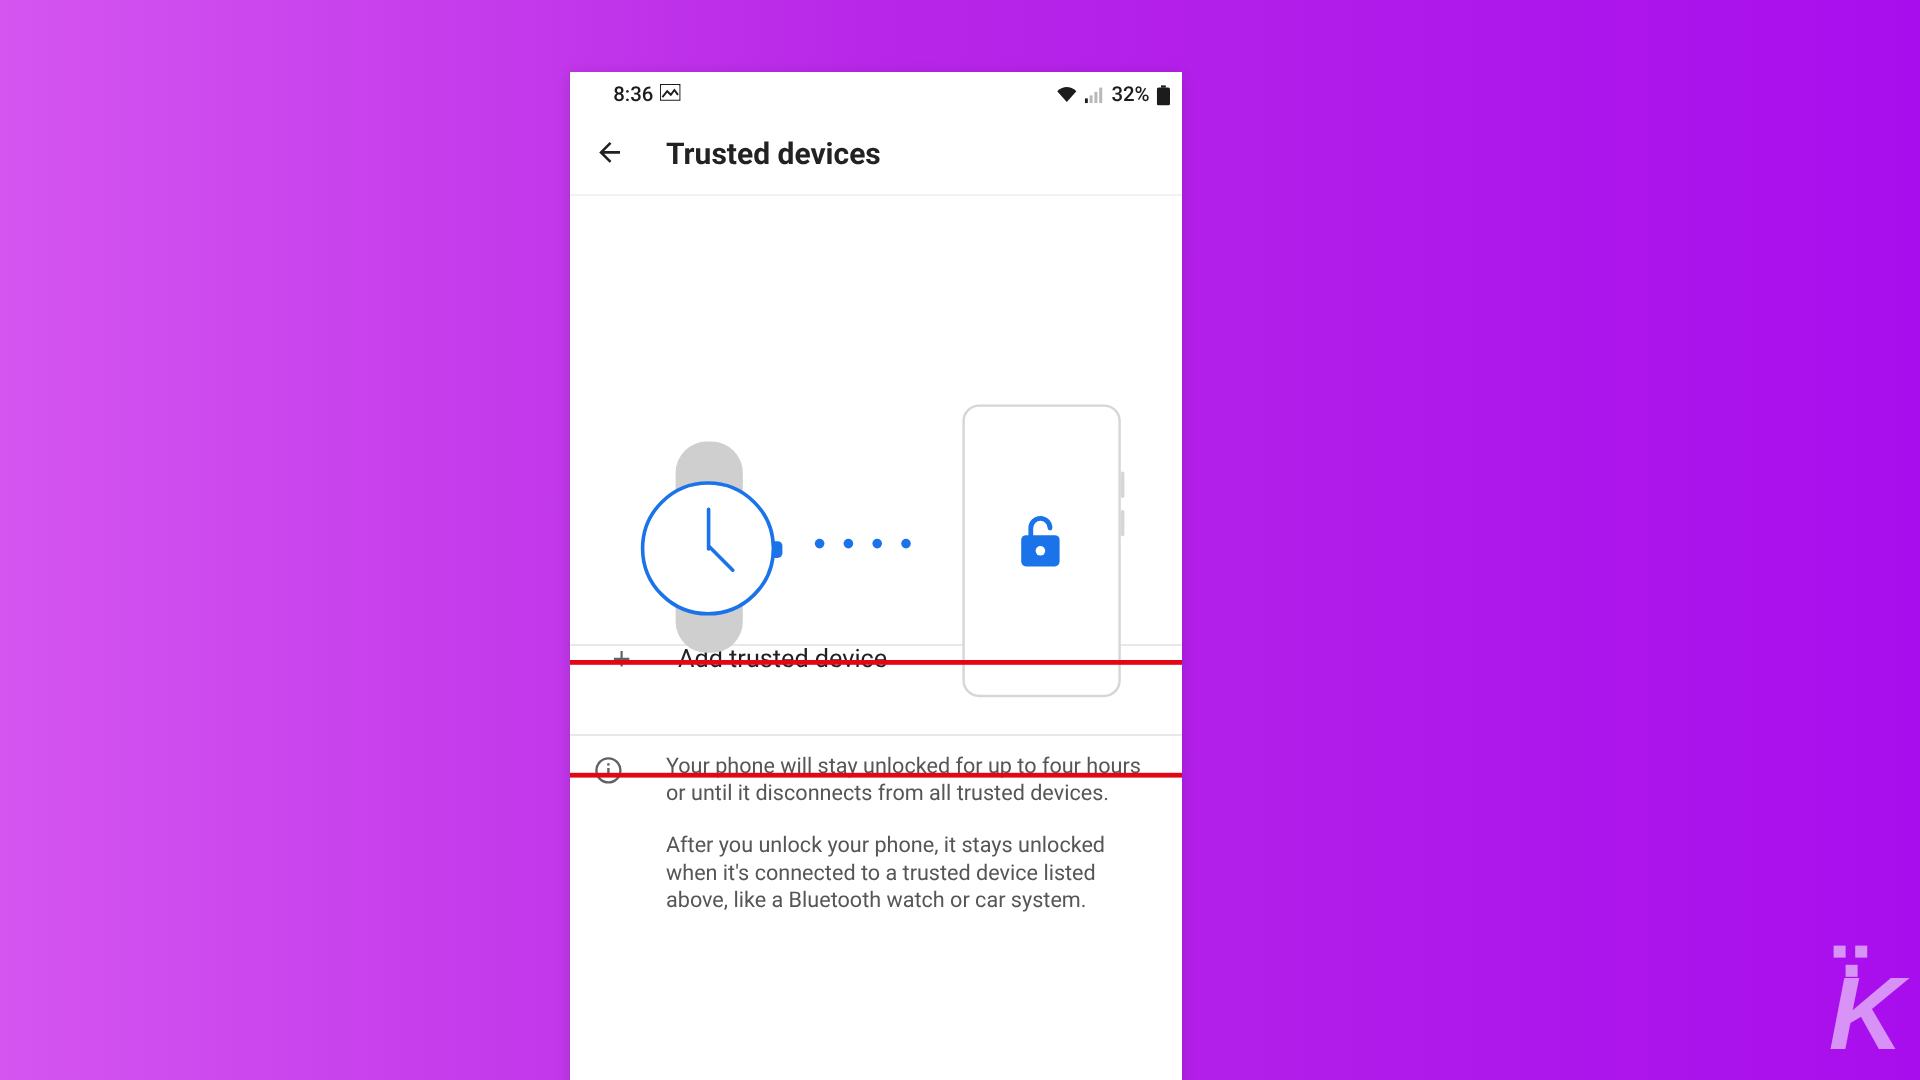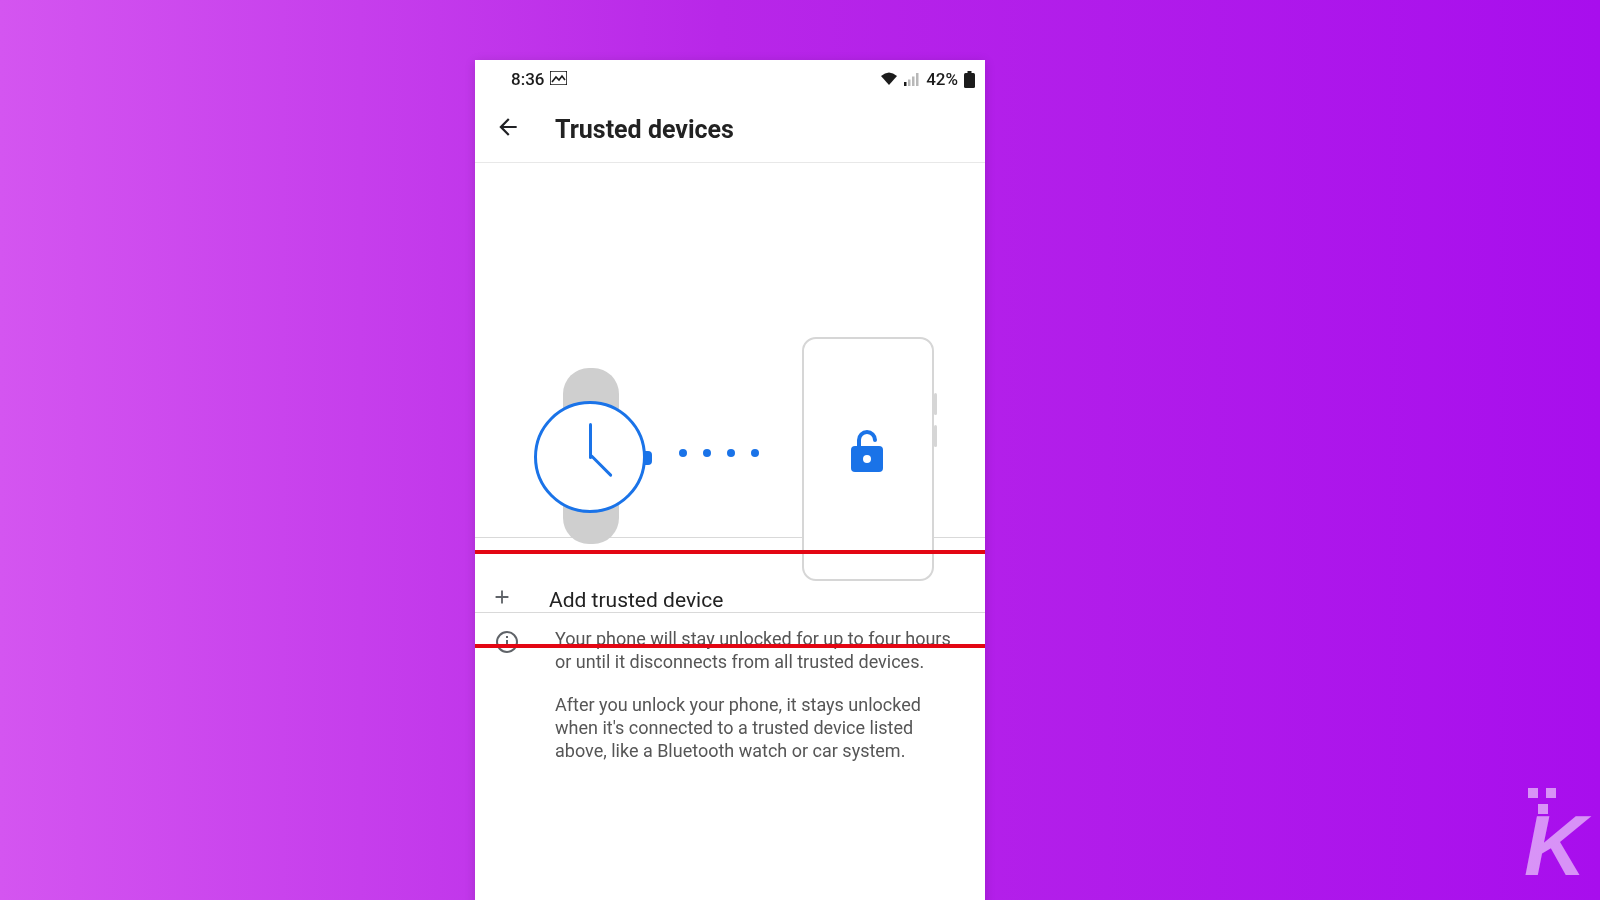--- a/index.html
+++ b/index.html
@@ -146,22 +146,22 @@
     position: absolute;
     left: 372px;
     top: 265px;
   }
   
   .add-row {
     height: 74px;
     border-top: 1px solid #d9d9d9;
     border-bottom: 1px solid #d9d9d9;
     display: flex;
-    align-items: flex-end;
-    padding-left: 16px;
+    align-items: flex-start;
+    padding-left: 32px;
     gap: 36px;
   }
   .add-row .plus {
     width: 22px;
     color: #5f6368;
   }
   .add-row .label {
     font-size: 21px;
     color: #222;
   }
@@ -238,21 +238,21 @@
             </svg>
         </span>
         <span>
           <svg width="16" height="14" viewBox="0 0 16 14">
             <rect x="0" y="10" width="2.5" height="4" fill="#1c1c1c"></rect>
             <rect x="4" y="7.5" width="2.5" height="6.5" fill="#b8b8b8"></rect>
             <rect x="8" y="4.5" width="2.5" height="9.5" fill="#b8b8b8"></rect>
             <rect x="12" y="1" width="2.5" height="13" fill="#b8b8b8"></rect>
           </svg>
         </span>
-        <span>42%</span>
+        <span>32%</span>
         <span>
           <svg width="11" height="17" viewBox="0 0 11 17">
               <rect x="3.5" y="0" width="4" height="2" fill="#1c1c1c"></rect>
               <rect x="0" y="2" width="11" height="15" rx="1.5" fill="#1c1c1c"></rect>
             </svg>
         </span>
       </div>
     </div>
 
     <div class="app-header">

